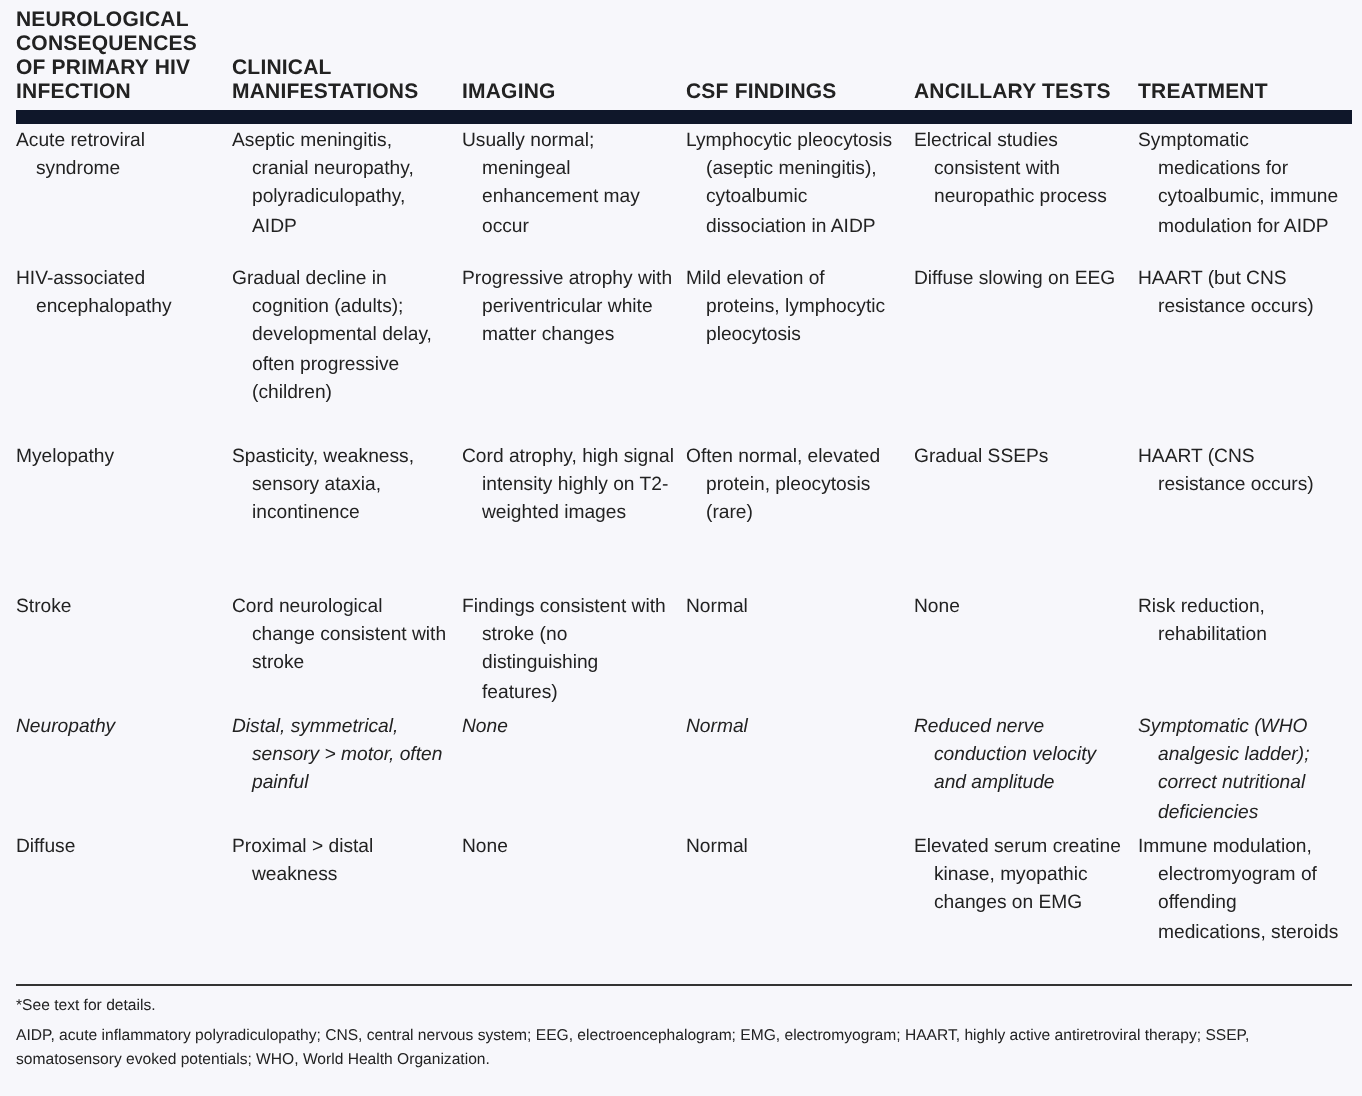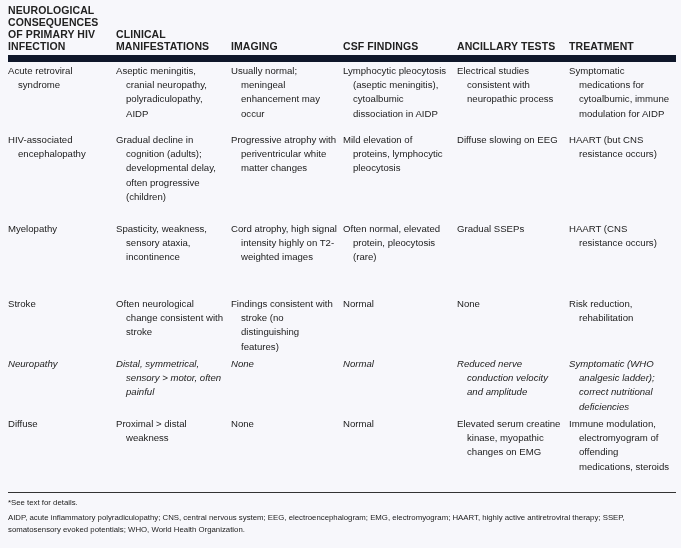--- a/index.html
+++ b/index.html
@@ -123,21 +123,21 @@
           </td>
           <td>
             <div class="cell">HAART (CNS resistance occurs)</div>
           </td>
         </tr>
         <tr class="r3">
           <td>
             <div class="cell">Stroke</div>
           </td>
           <td>
-            <div class="cell">Often neurological change consistent with stroke</div>
+            <div class="cell">Cord neurological change consistent with stroke</div>
           </td>
           <td>
             <div class="cell">Findings consistent with stroke (no distinguishing features)</div>
           </td>
           <td>
             <div class="cell">Normal</div>
           </td>
           <td>
             <div class="cell">None</div>
           </td>

